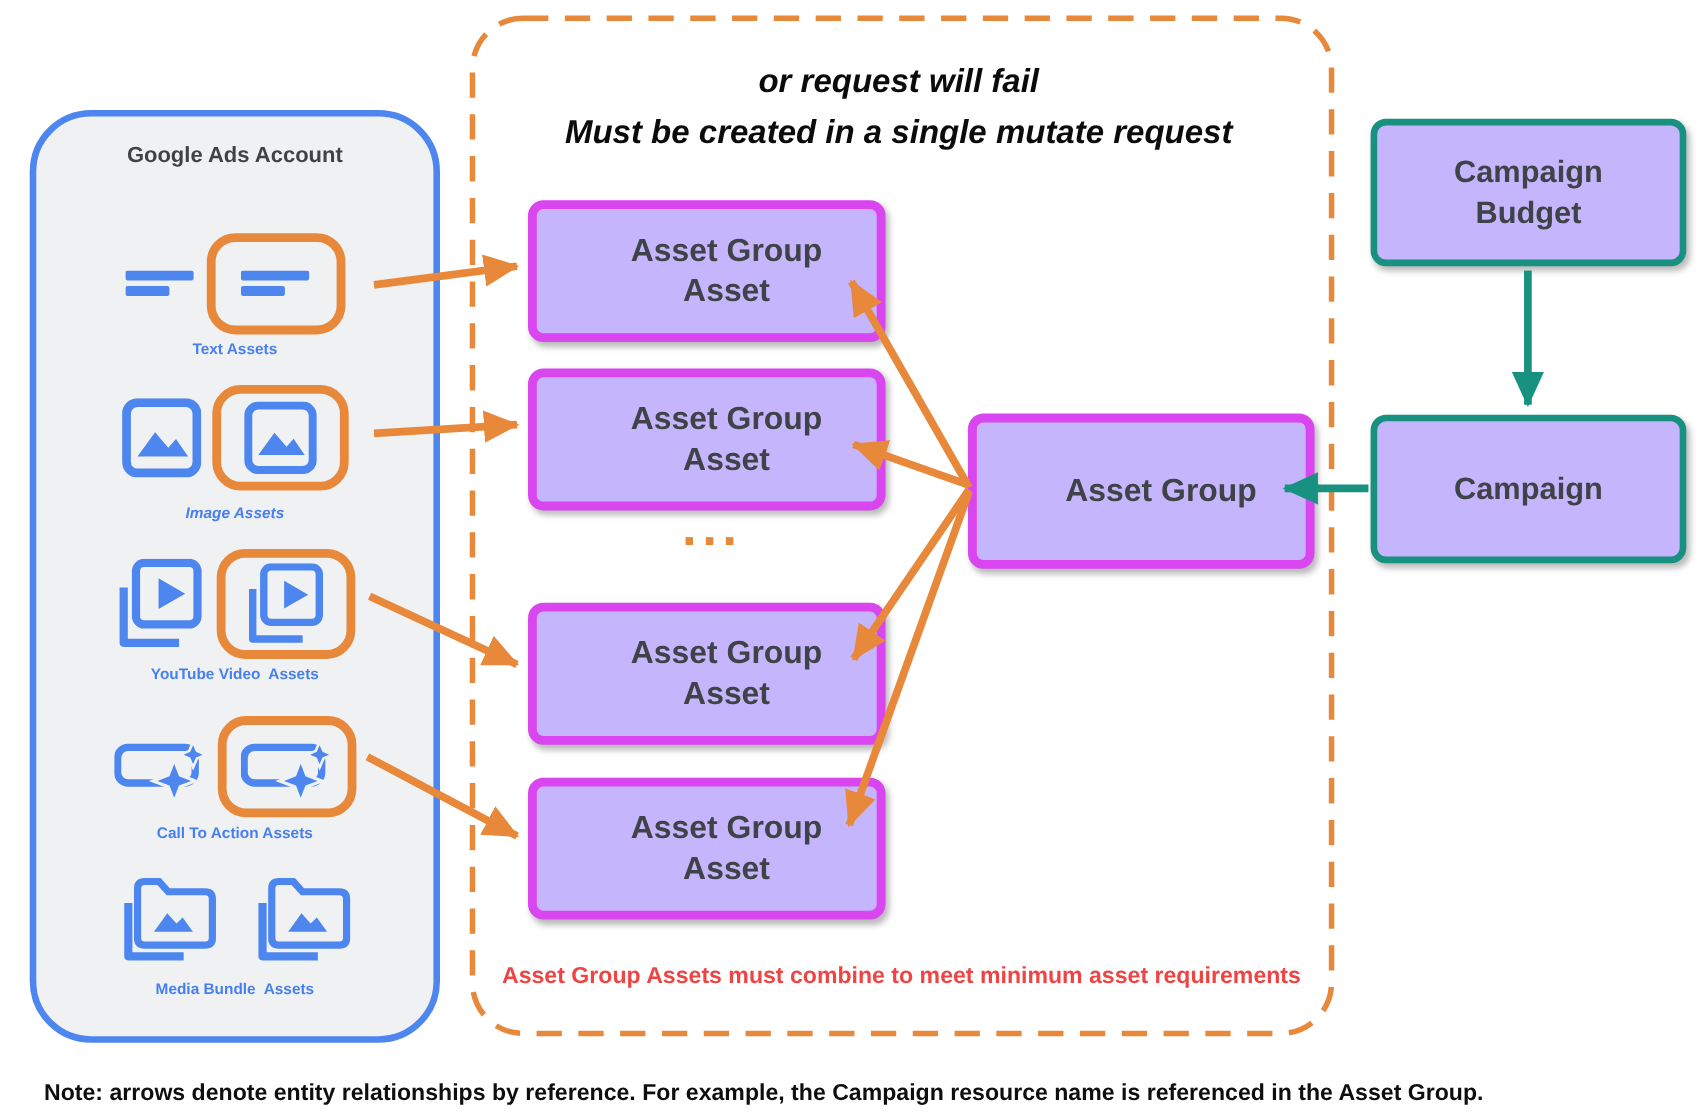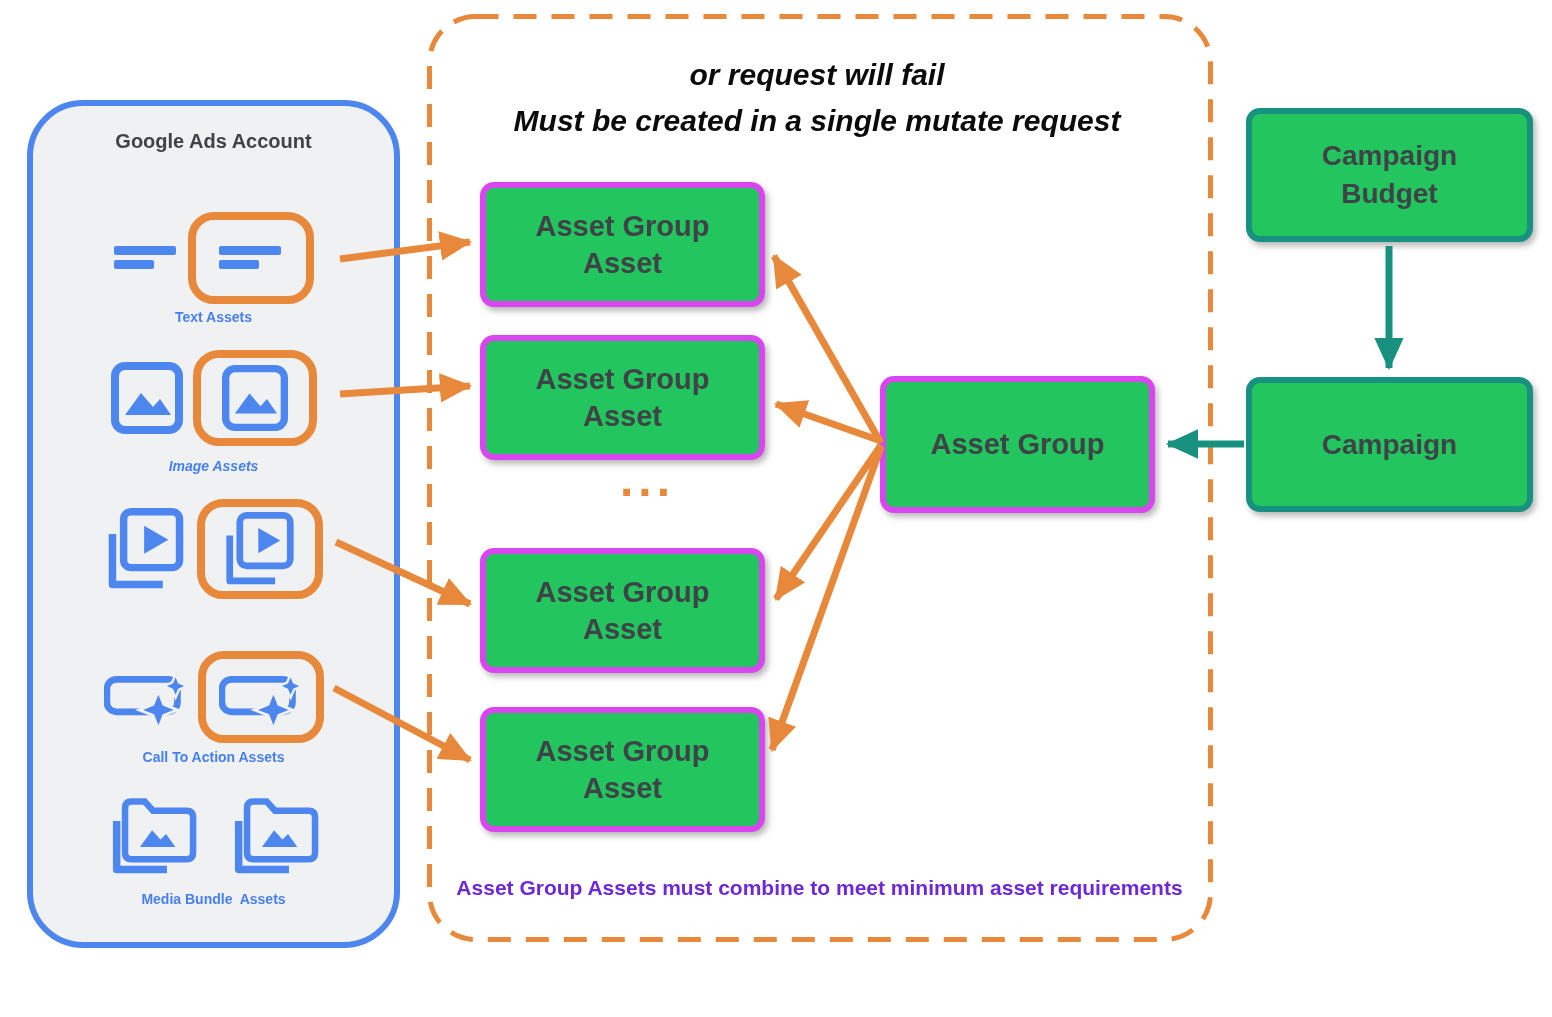--- a/index.html
+++ b/index.html
@@ -36,29 +36,29 @@
   .mutate-title{
     position:absolute;left:467px;top:52px;width:700px;text-align:center;
     font-size:30px;font-weight:bold;font-style:italic;color:#0b0b0b;line-height:46px;z-index:2;
   }
   .ellipsis{
     position:absolute;left:560px;top:452px;width:175px;text-align:center;
     font-size:48px;font-weight:bold;color:#E8883A;letter-spacing:5px;z-index:2;
   }
   .mutate-footnote{
     position:absolute;left:437px;top:876px;width:765px;text-align:center;
-    font-size:21px;font-weight:bold;color:#6d28d9;z-index:2;
+    font-size:21px;font-weight:bold;color:#ef4444;z-index:2;
   }
   
   .ebox{
     position:absolute;display:flex;align-items:center;justify-content:center;
-    text-align:center;background:#22c55e;border-radius:14px;z-index:5;
+    text-align:center;background:#c4b5fd;border-radius:14px;z-index:5;
     font-weight:bold;color:#3F4347;box-shadow:3px 4px 6px rgba(0,0,0,0.28);
   }
-  .ebox.orange{border:6px solid #d946ef;}
+  .ebox.orange{border:8px solid #d946ef;padding-left:36px;}
   .ebox.teal{border:6px solid #199180;}
   .aga{left:480px;width:273px;height:113px;font-size:29px;line-height:37px;}
   #aga-1{top:182px;}
   #aga-2{top:335px;}
   #aga-3{top:548px;}
   #aga-4{top:707px;}
   #asset-group-box{left:880px;top:376px;width:263px;height:125px;font-size:29px;}
   #campaign-budget-box{left:1246px;top:108px;width:275px;height:122px;font-size:28px;line-height:38px;}
   #campaign-box{left:1246px;top:377px;width:275px;height:123px;font-size:28px;}
   
@@ -113,20 +113,21 @@
         <path d="M42,19 L42,49 L68,34 Z" fill="#4C86EE"></path>
       </svg>
       <div class="ring r3">
         <svg width="74" height="74" viewBox="0 0 88 88">
           <path d="M8,28 L8,82 L62,82" fill="none" stroke="#4C86EE" stroke-width="8" stroke-linejoin="round"></path>
           <rect x="20" y="4" width="60" height="60" rx="8" fill="none" stroke="#4C86EE" stroke-width="8"></rect>
           <path d="M42,19 L42,49 L68,34 Z" fill="#4C86EE"></path>
         </svg>
       </div>
     </div>
+    <div class="lib-label" style="top:498px;">YouTube Video  Assets</div>
 
     <div class="lib-row" style="top:543px;height:96px;">
       <svg width="84" height="61" viewBox="0 0 88 64">
         <rect x="3" y="13" width="74" height="34" rx="10" fill="none" stroke="#4C86EE" stroke-width="7"></rect>
         <path d="M57,29 L61.5,40.5 L73,45 L61.5,49.5 L57,61 L52.5,49.5 L41,45 L52.5,40.5 Z" fill="#4C86EE" stroke="#F0F1F3" stroke-width="6" paint-order="stroke"></path>
         <path d="M75,11 L77.7,17.3 L84,20 L77.7,22.7 L75,29 L72.3,22.7 L66,20 L72.3,17.3 Z" fill="#4C86EE" stroke="#F0F1F3" stroke-width="5" paint-order="stroke"></path>
       </svg>
       <div class="ring r4">
         <svg width="84" height="61" viewBox="0 0 88 64">
           <rect x="3" y="13" width="74" height="34" rx="10" fill="none" stroke="#4C86EE" stroke-width="7"></rect>
@@ -194,20 +195,21 @@
   <div id="campaign-budget-box" class="ebox teal">
     <div>
       <div>Campaign</div>
       <div>Budget</div>
     </div>
   </div>
   <div id="campaign-box" class="ebox teal">
     <div>Campaign</div>
   </div>
 
+  <div id="note">Note: arrows denote entity relationships by reference. For example, the Campaign resource name is referenced in the Asset Group.</div>
 
   <svg id="overlay" viewBox="0 0 1552 1017">
     <defs>
       <marker id="head-orange" markerWidth="4.8" markerHeight="4.2" refX="4.3" refY="2.1" orient="auto">
         <path d="M0,0 L4.6,2.1 L0,4.2 Z" fill="#E8883A"></path>
       </marker>
       <marker id="head-teal" markerWidth="4.8" markerHeight="4.2" refX="4.3" refY="2.1" orient="auto">
         <path d="M0,0 L4.6,2.1 L0,4.2 Z" fill="#199180"></path>
       </marker>
     </defs>

